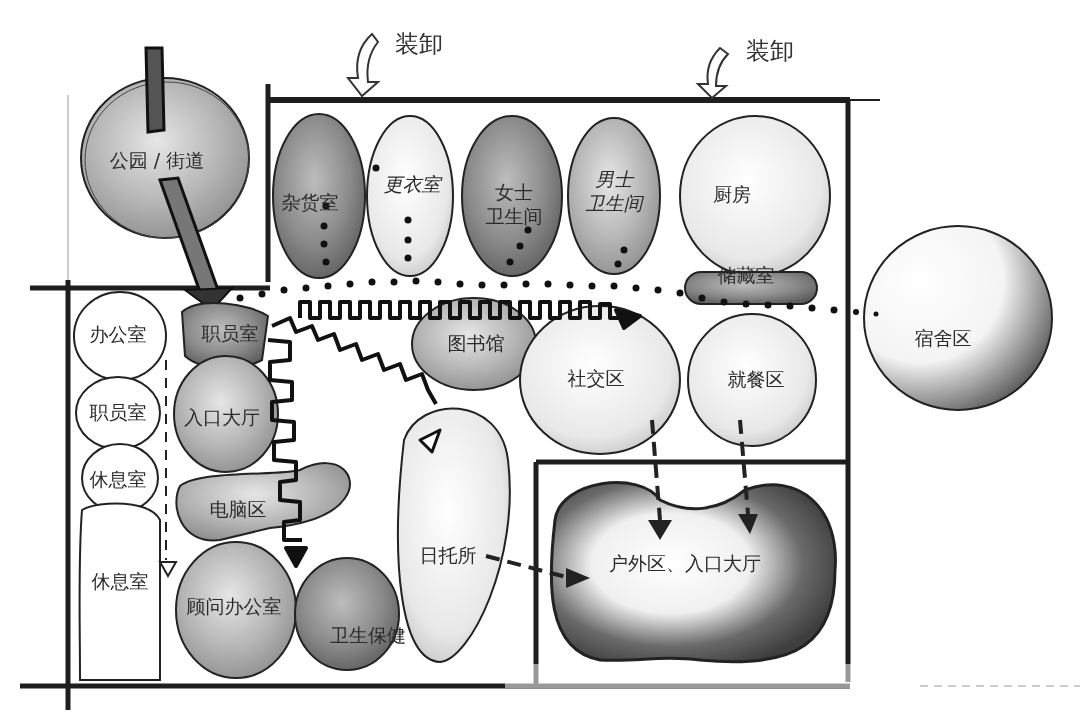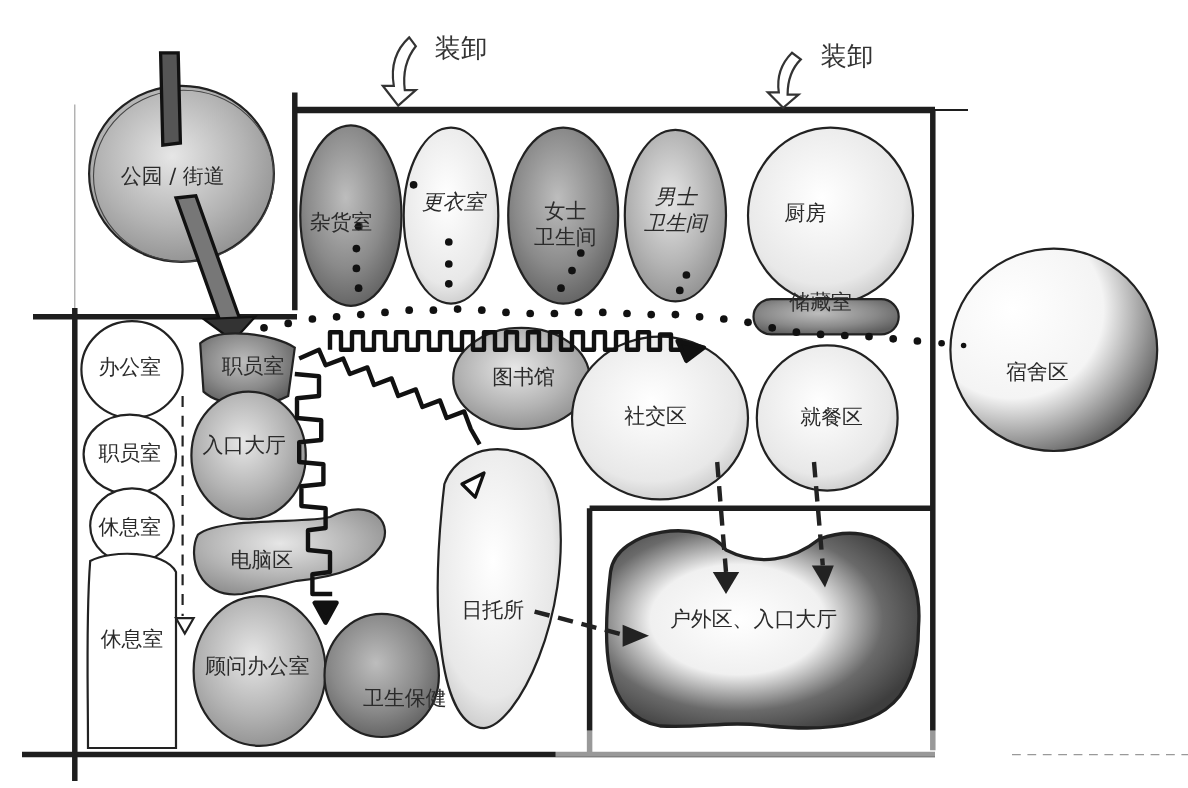--- a/index.html
+++ b/index.html
@@ -197,21 +197,21 @@
 <div class="lbl two" style="left:514px; top:205px;">女士
 卫生间</div>
 <div class="lbl two" style="left:614px; top:192px;font-style:italic;">男士
 卫生间</div>
 <div class="lbl" style="left:732px; top:195px;">厨房</div>
 <div class="lbl" style="left:746px; top:276px;">储藏室</div>
 
 <div class="lbl" style="left:118px; top:335px;">办公室</div>
 <div class="lbl" style="left:230px; top:334px;">职员室</div>
 <div class="lbl" style="left:118px; top:413px;">职员室</div>
-<div class="lbl" style="left:222px; top:406px;">入口大厅</div>
+<div class="lbl" style="left:222px; top:418px;">入口大厅</div>
 <div class="lbl" style="left:118px; top:480px;">休息室</div>
 <div class="lbl" style="left:238px; top:510px;">电脑区</div>
 <div class="lbl" style="left:120px; top:582px;">休息室</div>
 <div class="lbl" style="left:234px; top:607px;">顾问办公室</div>
 <div class="lbl" style="left:368px; top:636px;">卫生保健</div>
 
 <div class="lbl" style="left:476px; top:344px;">图书馆</div>
 <div class="lbl" style="left:596px; top:379px;">社交区</div>
 <div class="lbl" style="left:756px; top:380px;">就餐区</div>
 <div class="lbl" style="left:448px; top:520px;margin-top:36px;">日托所</div>

